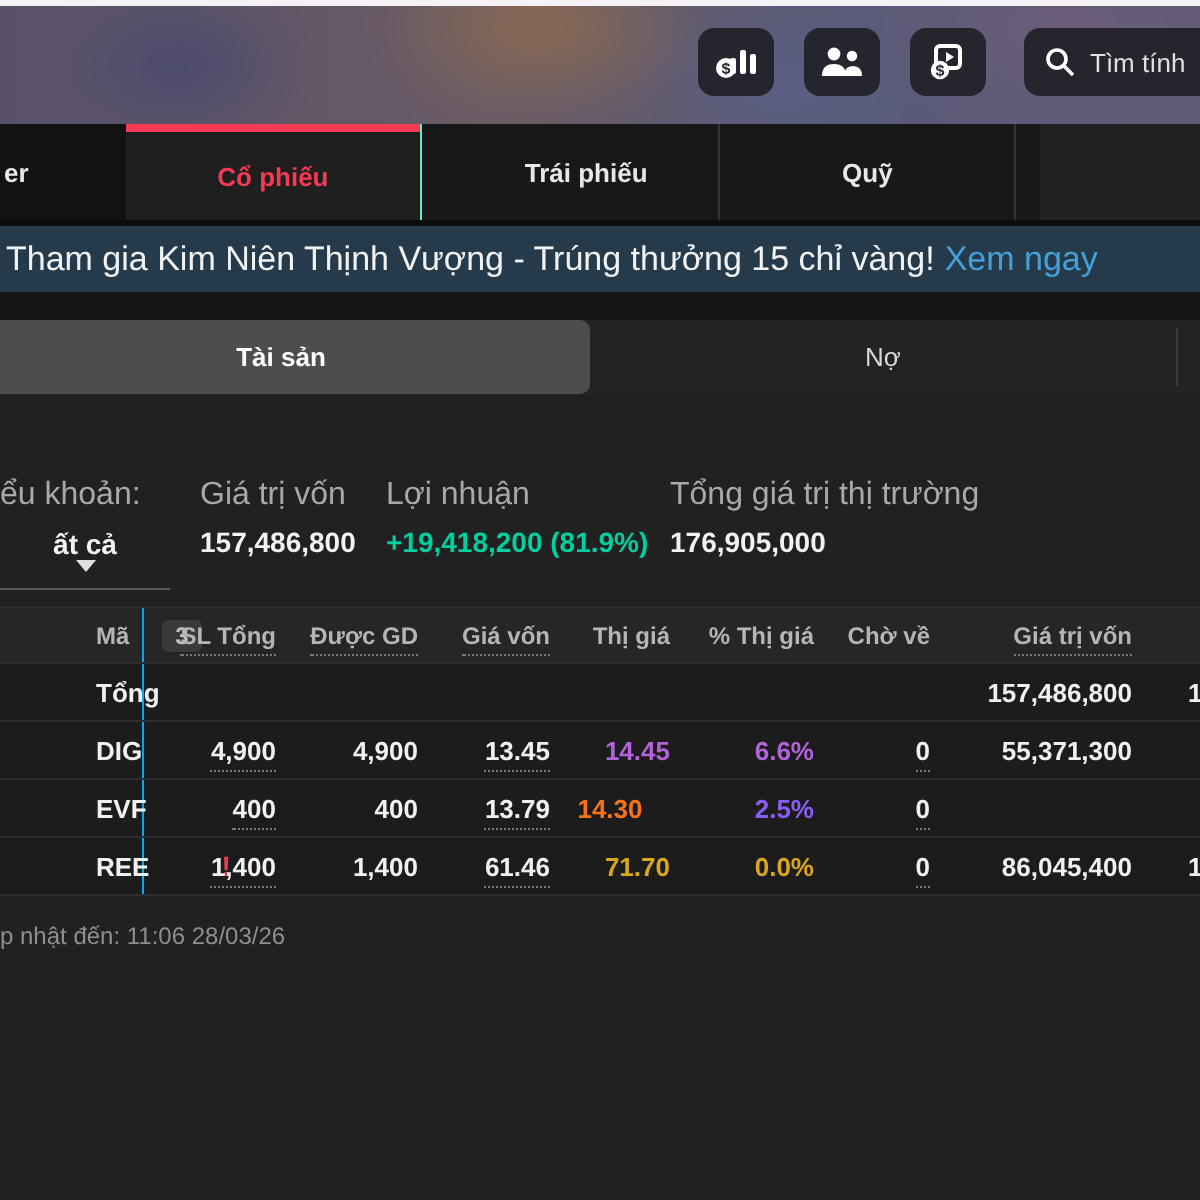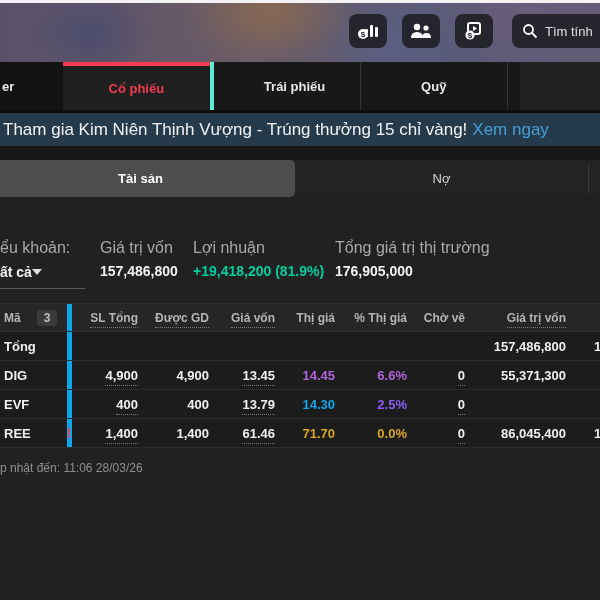--- a/index.html
+++ b/index.html
@@ -27,21 +27,21 @@
   #search-box input { background:transparent; border:none; outline:none; color:#e8e8e8;
     font-size:13px; width:70px; font-family:inherit; }
   #search-box input::placeholder { color:#e0e0e0; opacity:1; }
 
   
   #tabbar { left:0; top:62px; width:520px; height:48px; background:#101010; display:flex; }
   .tab { height:100%; display:flex; align-items:center; justify-content:center;
     font-size:13px; font-weight:bold; color:#e8e8e8; position:relative; background:#181818; }
   .tab.cut { width:73px; background:#121212; justify-content:flex-start; padding-left:2px; }
   .tab.active { width:170px; background:#1f1f1f; color:#f43b53; border-top:4px solid #f43b53; }
-  .tab.t3 { width:171px; border-left:4px solid #5eead4;padding-left:16px; }
+  .tab.t3 { width:171px; border-left:1px solid #5eead4;padding-left:16px; }
   .tab.t4 { width:171px; border-left:1px solid #333; }
   .tab.t5 { width:15px; border-left:1px solid #333; background:#181818; }
   #gap1 { left:0; top:110px; width:600px; height:3px; background:#0d0d0d; }
 
   
   #banner { left:0; top:113px; width:600px; height:33px; background:#253b4c; display:flex;
     align-items:center; padding-left:3px; font-size:17px; color:#f2f2f2; white-space:nowrap; }
   #banner a { color:#459fd9; text-decoration:none; margin-left:5px; cursor:pointer; }
   #gap2 { left:0; top:146px; width:600px; height:14px; background:#161616; }
 
@@ -52,35 +52,35 @@
     font-size:13px; font-weight:bold; color:#fff; }
   #seg-no { position:absolute; left:295px; top:0; width:293px; height:37px; display:flex;
     align-items:center; justify-content:center; font-size:13px; color:#d8d8d8; }
   #seg-div { position:absolute; left:588px; top:4px; width:1px; height:29px; background:#3c3c3c; }
 
   
   .sum-label { font-size:16px; color:#a9a9a9; }
   .sum-value { font-size:14px; font-weight:bold; color:#f2f2f2; margin-top:6px; }
   #acct { left:0; top:239px; }
   #acct .sel { display:flex; align-items:center; margin-top:7px;
-    border-bottom:1px solid #5a5a5a; padding-bottom:8px; width:85px; cursor:pointer; }
+    border-bottom:1px solid #5a5a5a; padding-bottom:8px; width:85px; cursor:pointer;flex-direction:column; }
   #acct .sel b { font-size:14px; color:#f2f2f2; }
   .caret { width:0; height:0; border-left:5px solid transparent; border-right:5px solid transparent;
     border-top:6px solid #e0e0e0; }
   #sum1 { left:100px; top:239px; } #sum2 { left:193px; top:239px; } #sum3 { left:335px; top:239px; }
 
   
   #table { left:0; top:303px; width:600px; }
   .trow { display:grid; grid-template-columns:72px 66px 71px 66px 60px 72px 58px 101px 34px;
     height:29px; align-items:center; border-bottom:1px solid #2d2d2d; background:#1c1c1c; }
   .trow.head { background:#262626; border-top:1px solid #2d2d2d; }
   .cell { text-align:right; font-size:13px; font-weight:bold; color:#f0f0f0; padding-right:0; }
   .head .cell { font-size:12px; color:#b5b5b5; }
   .sym { text-align:left; padding-left:4px; display:flex; align-items:center; gap:6px;
-    border-right:5px solid #0ea5e9; height:100%; }
+    border-right:1px solid #0ea5e9; height:100%;margin-left:44px; }
   .dot u, .dotv { text-decoration:none; border-bottom:1px dotted #7a7a7a; padding-bottom:2px; }
   .badge { background:#3a3a3a; color:#c0c0c0; font-size:12px; font-weight:bold;
     border-radius:3px; padding:1px 7px; margin-left:10px; }
   .alert { color:#f43b53; font-weight:bold; font-size:14px; margin-left:30px; }
   .nextc { text-align:left; padding-left:28px; overflow:hidden; }
 
   #footer { left:0; top:461px; font-size:12px; color:#8f8f8f; }
 
   svg { display:block; }
 </style>
@@ -219,21 +219,21 @@
     <div class="cell nextc"></div>
   </div>
 
   <div class="trow">
     <div class="cell sym">
         <span>EVF</span>
       </div>
     <div class="cell"><span class="dotv">400</span></div>
     <div class="cell">400</div>
     <div class="cell"><span class="dotv">13.79</span></div>
-    <div class="cell" style="color: #0ea5e9;">14.30</div>
+    <div class="cell" style="color: #f97316; text-align: center;">14.30</div>
     <div class="cell" style="color: #8b5cf6;">2.5%</div>
     <div class="cell"><span class="dotv">0</span></div>
     <div class="cell nextc"></div>
   </div>
 
   <div class="trow">
     <div class="cell sym">
       <span>REE</span>
       <span class="alert">!</span>
     </div>

